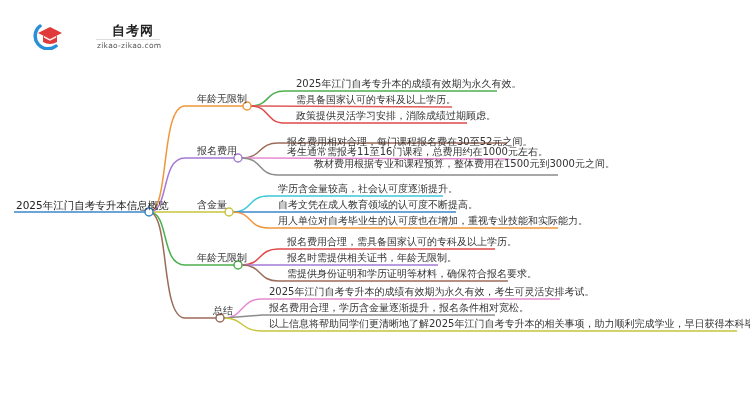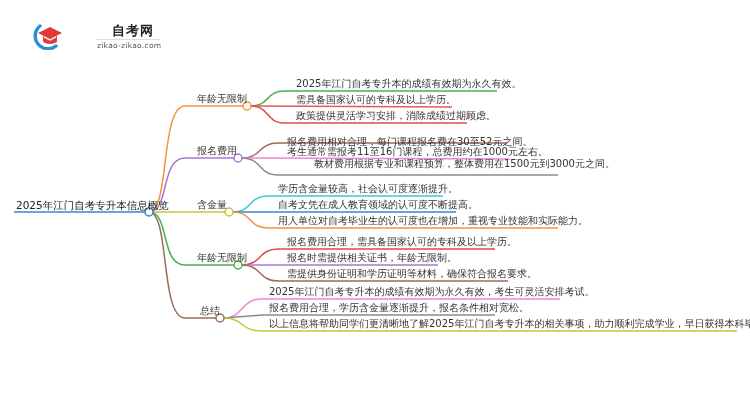--- a/index.html
+++ b/index.html
@@ -66,21 +66,21 @@
   <circle cx="238" cy="265" r="4" fill="#fff" stroke="#4cb04c" stroke-width="1.5"></circle>
   <circle cx="220" cy="318" r="4" fill="#fff" stroke="#9c6b5a" stroke-width="1.5"></circle>
 </svg>
 
 <div class="t root" style="left:16px; top:199px;">2025年江门自考专升本信息概览</div>
 
 <div class="t" style="left:197px; top:93px;">年龄无限制</div>
 <div class="t" style="left:197px; top:145px;">报名费用</div>
 <div class="t" style="left:197px; top:199px;">含金量</div>
 <div class="t" style="left:197px; top:252px;">年龄无限制</div>
-<div class="t" style="left:200px; top:305px;text-align:right;">总结</div>
+<div class="t" style="left:213px; top:305px;text-align:right;">总结</div>
 
 <div class="t" style="left:296px; top:78px;">2025年江门自考专升本的成绩有效期为永久有效。</div>
 <div class="t" style="left:296px; top:94px;">需具备国家认可的专科及以上学历。</div>
 <div class="t" style="left:296px; top:110px;">政策提供灵活学习安排，消除成绩过期顾虑。</div>
 
 <div class="t" style="left:287px; top:136px;">报名费用相对合理，每门课程报名费在30至52元之间。</div>
 <div class="t" style="left:287px; top:146px;">考生通常需报考11至16门课程，总费用约在1000元左右。</div>
 <div class="t" style="left:287px; top:158px;margin-left:27px;">教材费用根据专业和课程预算，整体费用在1500元到3000元之间。</div>
 
 <div class="t" style="left:278px; top:183px;">学历含金量较高，社会认可度逐渐提升。</div>

